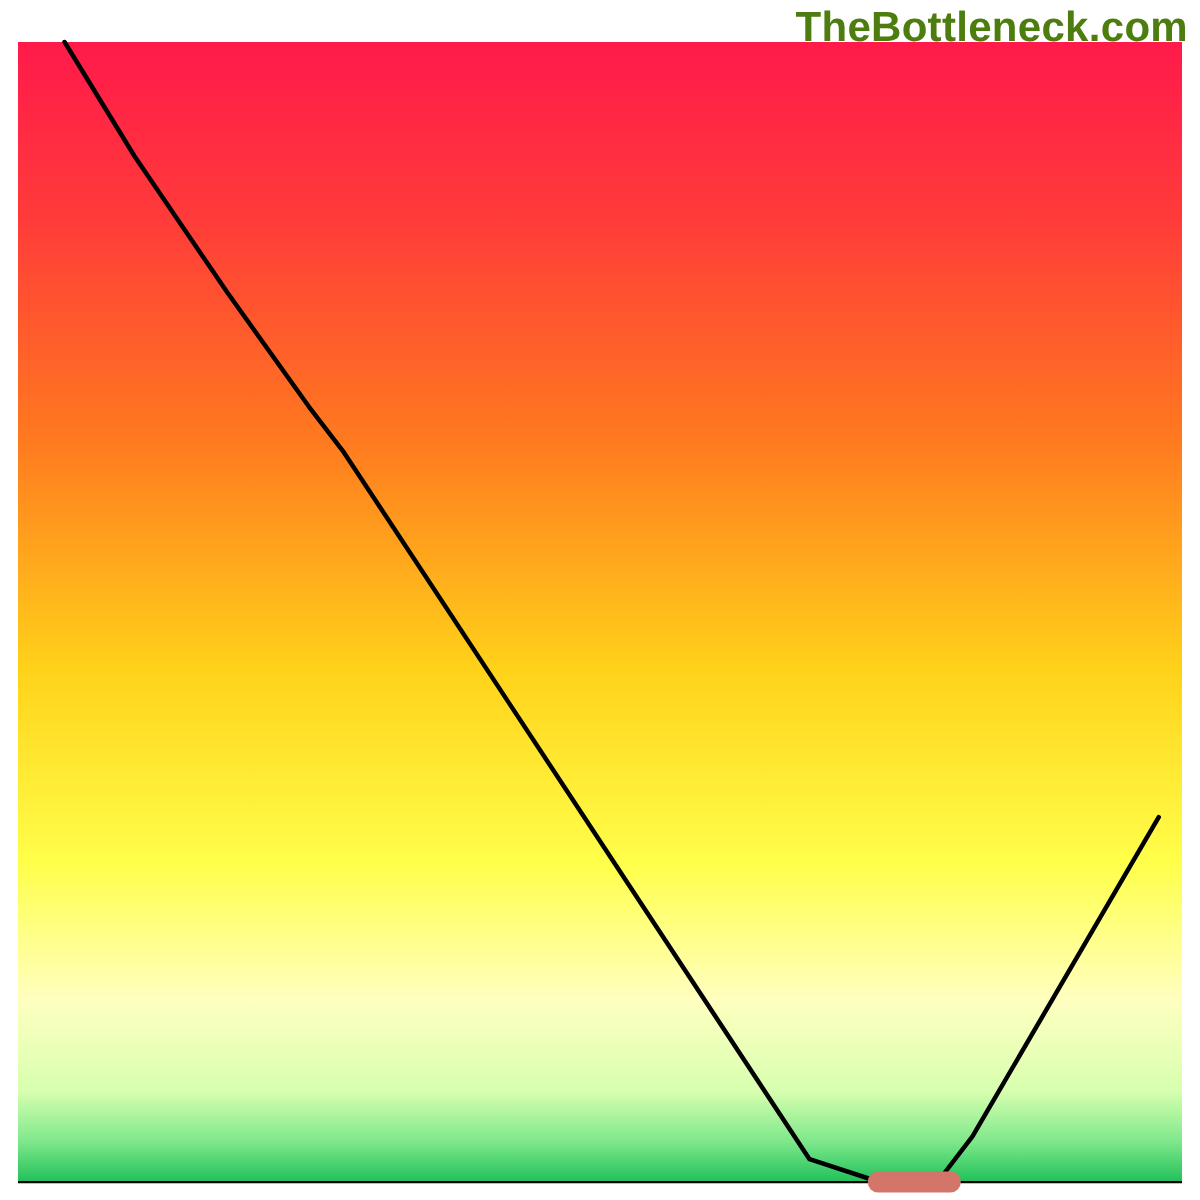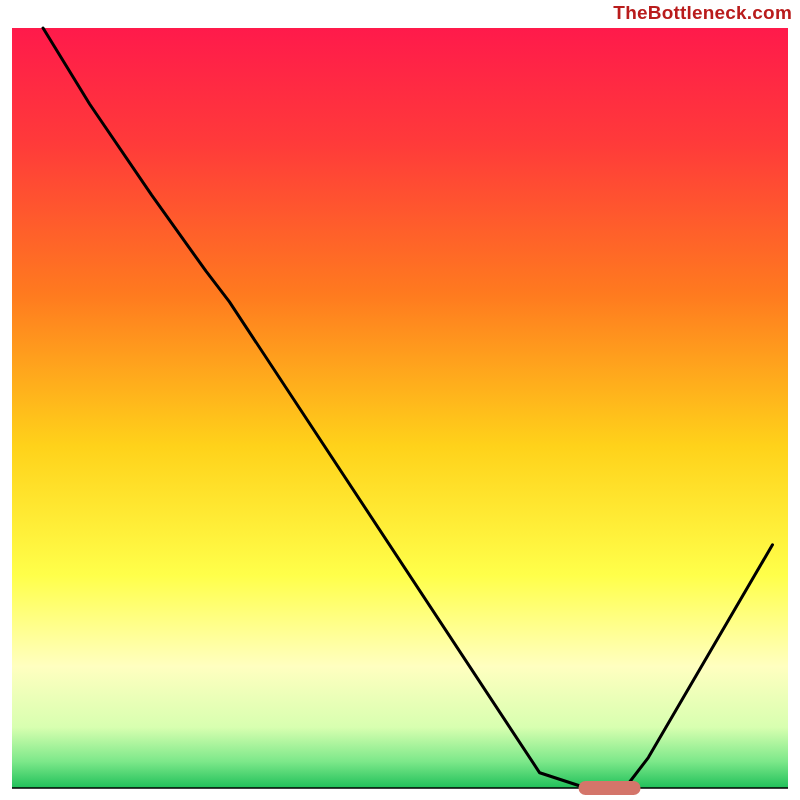--- a/index.html
+++ b/index.html
@@ -13,23 +13,23 @@
   .chart-container {
     position: relative;
     width: 800px;
     height: 800px;
     background: #ffffff;
   }
   .watermark {
     position: absolute;
     top: 2px;
     right: 8px;
-    font-size: 19px;
+    font-size: 28px;
     font-weight: 600;
-    color: #b91c1c;
+    color: #4d7c0f;
     letter-spacing: 0.2px;
     z-index: 10;
   }
   svg.plot {
     position: absolute;
     left: 0;
     top: 0;
   }
 </style>
 </head>

